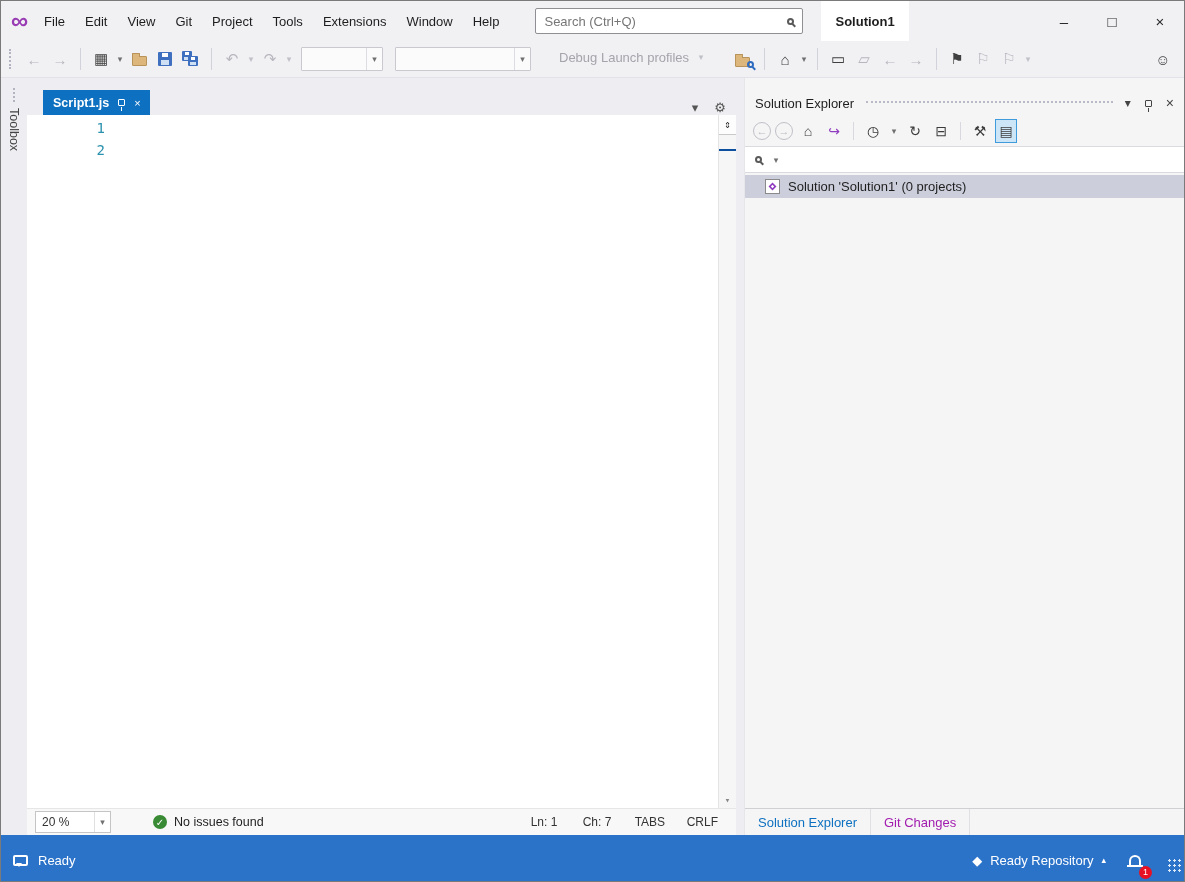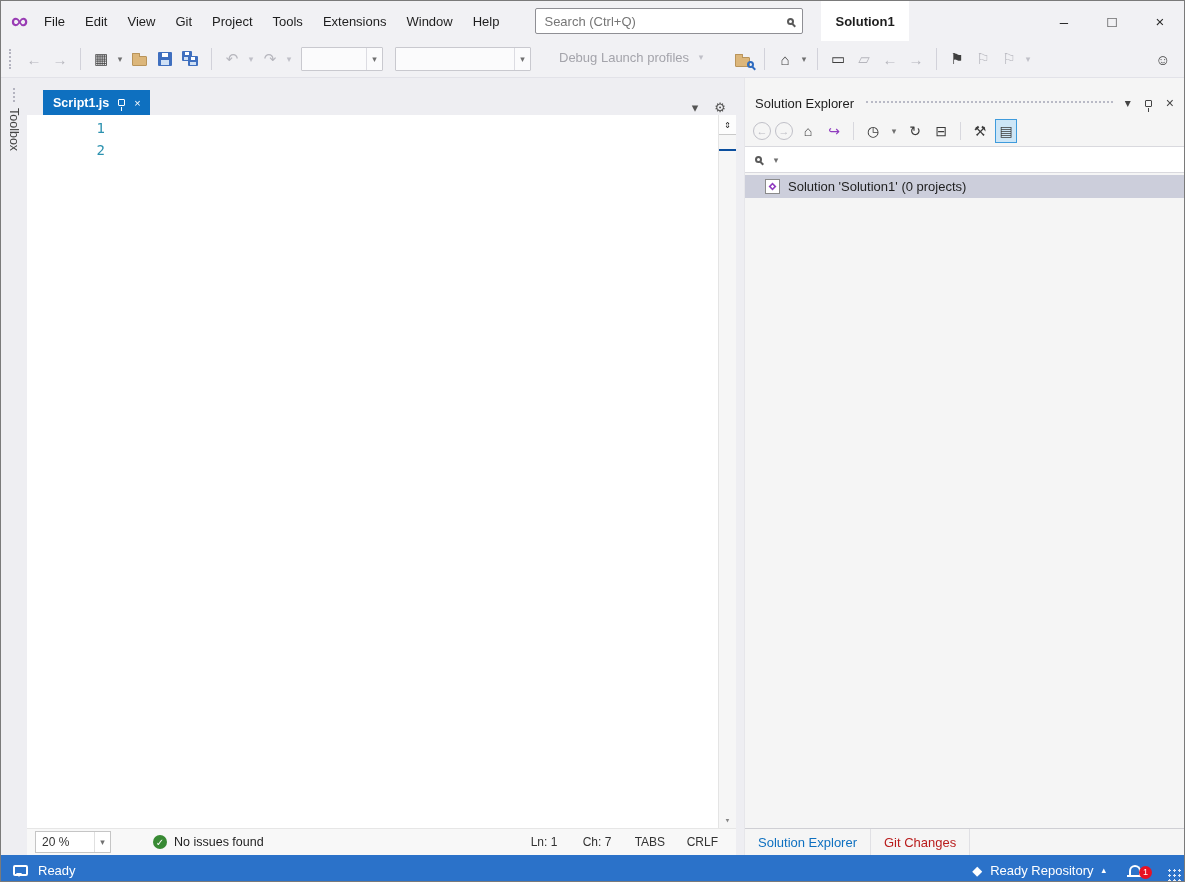--- a/index.html
+++ b/index.html
@@ -104,25 +104,25 @@
   .rp-search { height:27px; background:#fff; border-top:1px solid #d9d9de; border-bottom:1px solid #d9d9de; display:flex; align-items:center; padding:0 10px; gap:8px; }
   .rp-search input { flex:1; border:none; outline:none; font-size:12.5px; color:#616161; background:transparent; font-family:"Liberation Sans",sans-serif; }
   .rp-search input::placeholder { color:#767676; }
   .tree { margin-top:2px; }
   .tree-item { height:23px; display:flex; align-items:center; gap:8px; padding-left:20px; font-size:13px; }
   .tree-item.selected { background:#cccedb; }
   .sln-icon { width:15px; height:15px; border:1px solid #8a8a8a; background:#fff; position:relative; flex:0 0 auto; }
   .sln-icon::after { content:""; position:absolute; inset:3px; border:2px solid #8f3bbf; transform:rotate(45deg) scale(0.8); }
   .rp-fill { flex:1 1 auto; }
   .rp-tabs { height:27px; border-top:1px solid #cfcfd4; display:flex; align-items:stretch; font-size:13px; }
-  .rp-tab { padding:0 13px; display:flex; align-items:center; color:#b91c1c; border-right:1px solid #e0e0e4; }
+  .rp-tab { padding:0 13px; display:flex; align-items:center; color:#a21caf; border-right:1px solid #e0e0e4; }
   .rp-tab.active { background:#f5f5f5; color:#0e70c0; }
 
   
-  .statusbar { height:26px; background:#2b72c9; color:#fff; display:flex; align-items:center; padding:4px 0 0 12px; flex:0 0 auto; font-size:13px; }
+  .statusbar { height:46px; background:#2b72c9; color:#fff; display:flex; align-items:center; padding:4px 0 0 12px; flex:0 0 auto; font-size:13px; }
   .bubble { width:15px; height:11px; border:2px solid #fff; border-radius:2px; position:relative; margin-right:10px; }
   .bubble::after { content:""; position:absolute; left:1px; bottom:-6px; border:3px solid transparent; border-top:4px solid #fff; }
   .sb-right { margin-left:auto; display:flex; align-items:center; height:100%; }
   .repo { display:flex; align-items:center; gap:8px; padding:0 14px; height:100%; }
   .bell-wrap { position:relative; width:30px; height:100%; display:flex; align-items:center; justify-content:center; margin-right:14px; }
   .bell { position:relative; width:12px; height:10px; border:2px solid #fff; border-bottom:none; border-radius:6px 6px 0 0; }
   .bell::after { content:""; position:absolute; left:-4px; bottom:-2px; width:16px; height:2px; background:#fff; }
   .badge { position:absolute; right:-2px; bottom:2px; background:#e81123; color:#fff; border-radius:50%; width:13px; height:13px; font-size:9px; line-height:13px; text-align:center; }
   .grip { width:16px; height:16px; margin:10px 2px 0 2px; background-image:radial-gradient(circle, rgba(255,255,255,0.85) 1px, transparent 1.4px); background-size:5px 5px; background-position:bottom right; }
 </style>

